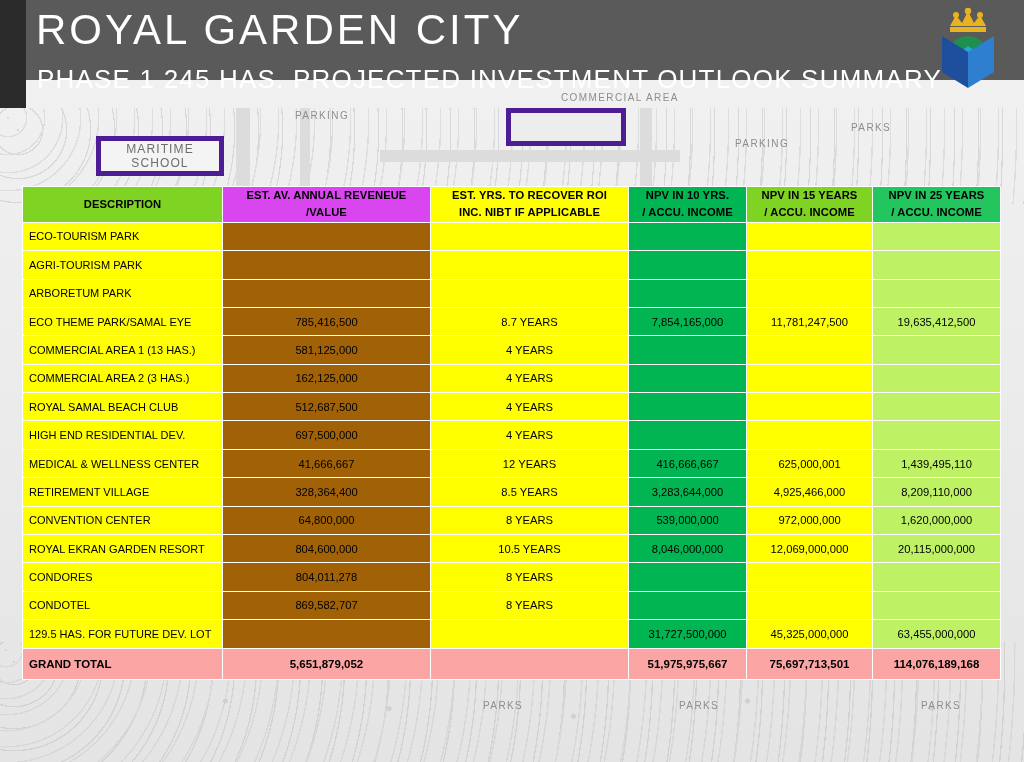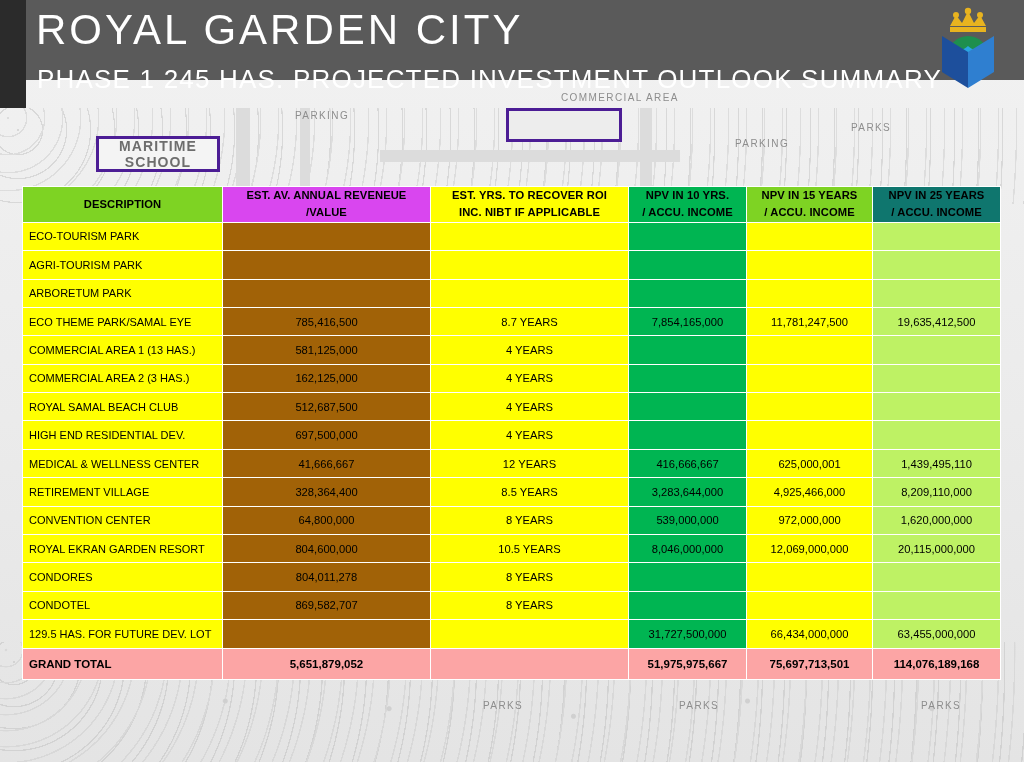--- a/index.html
+++ b/index.html
@@ -57,30 +57,29 @@
     background-image:
       repeating-radial-gradient(circle at 8px 10px, #cccccc 0 1.3px, transparent 1.5px 18px),
       repeating-radial-gradient(circle at 18px 22px, #c2c2c2 0 1.1px, transparent 1.3px 24px);
   }
   .bg-road {
     position: absolute;
     background: #dcdcdc;
   }
   .bg-block {
     position: absolute;
-    border: 3px solid #4c1d95;
+    border: 5px solid #4c1d95;
     background: #f4f4f4;
     color: #6d6d6d;
-    font-size: 14px;
+    font-size: 12px;
     letter-spacing: 1.1px;
     display: flex;
     align-items: center;
     justify-content: center;
     text-align: center;
-    font-weight: bold;
   }
   .bg-label {
     position: absolute;
     color: #8d8d8d;
     font-size: 10px;
     letter-spacing: 1.4px;
     white-space: nowrap;
     margin-left: 45px;
   }
 
@@ -152,21 +151,21 @@
     font-size: 10.8px;
     text-align: center;
     line-height: 1.55;
     letter-spacing: .1px;
   }
   .c-desc  { background: #7ed323; }
   .c-rev   { background: #d946ef; }
   .c-roi   { background: #ffff00; }
   .c-npv   { background: #00b552; }
   .c-npv15 { background: #7ed323; }
-  .c-npv25 { background: #0f766e; margin-top: 42px; }
+  .c-npv25 { background: #22c55e; margin-top: 42px; }
 
   tbody td.desc  { background: #ffff00; text-align: left;   padding-left: 6px; font-size: 11px; }
   tbody td.rev   { background: #a16207; text-align: center; }
   tbody td.roi   { background: #ffff00; text-align: center; }
   tbody td.npv   { background: #00b552; text-align: center; }
   tbody td.npv15 { background: #ffff00; text-align: center; }
   tbody td.npv25 { background: #bef264; text-align: center; }
 
   tbody tr.grand td {
     background: #fca5a5;
@@ -376,21 +375,21 @@
             <td class="roi">8 YEARS</td>
             <td class="npv"></td>
             <td class="npv15"></td>
             <td class="npv25"></td>
           </tr>
           <tr>
             <td class="desc">129.5 HAS. FOR FUTURE DEV. LOT</td>
             <td class="rev"></td>
             <td class="roi"></td>
             <td class="npv">31,727,500,000</td>
-            <td class="npv15">66,434,000,000</td>
+            <td class="npv15">45,325,000,000</td>
             <td class="npv25">63,455,000,000</td>
           </tr>
           <tr class="grand">
             <td class="desc">GRAND TOTAL</td>
             <td class="rev">5,651,879,052</td>
             <td class="roi"></td>
             <td class="npv">51,975,975,667</td>
             <td class="npv15">75,697,713,501</td>
             <td class="npv25">114,076,189,168</td>
           </tr>

